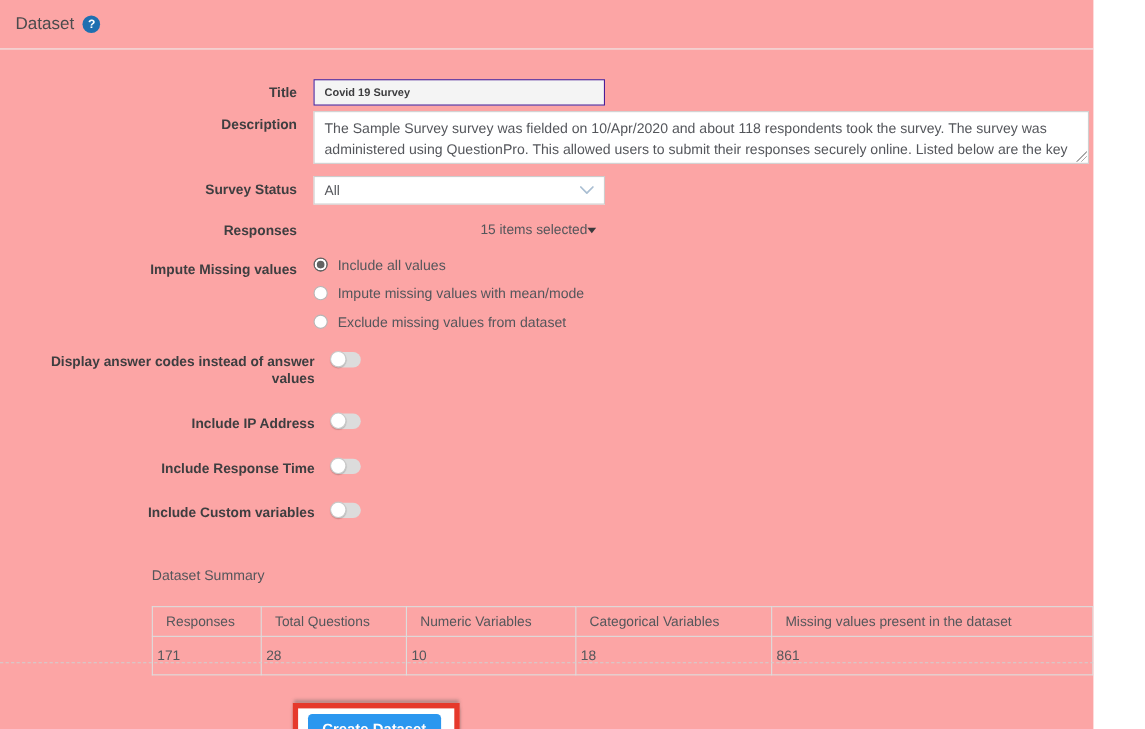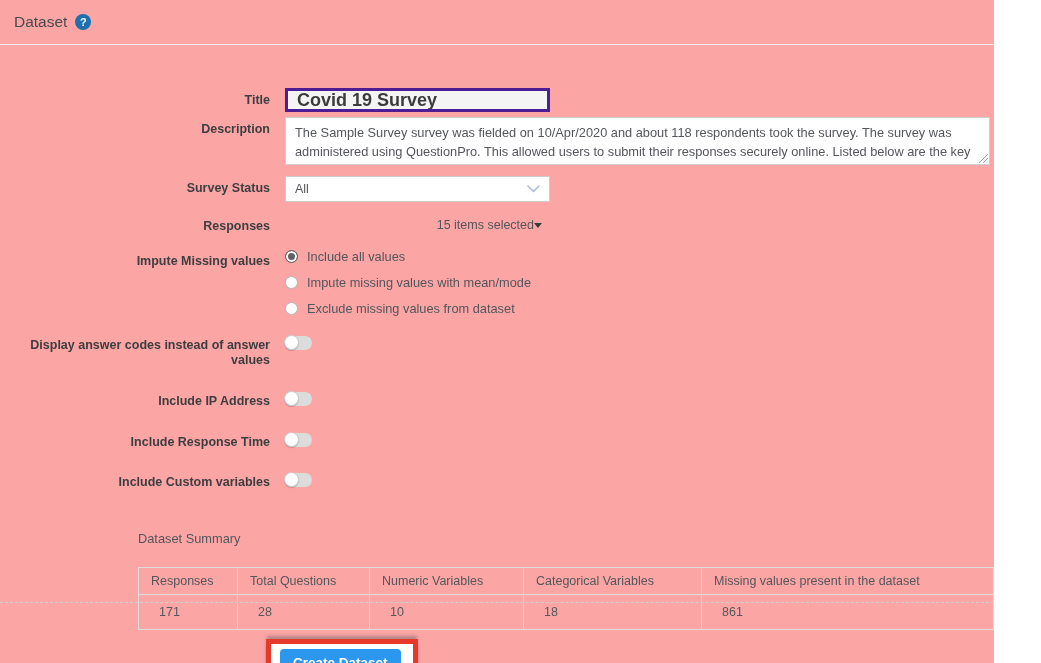--- a/index.html
+++ b/index.html
@@ -41,21 +41,21 @@
     cursor: pointer;
     line-height: 1;
   }
   .hdr-divider {
     border: none;
     border-top: 1px solid #ededed;
     margin: 13px 0 0 0;
   }
 
   
-  .form { margin-top: 43px; }
+  .form { margin-top: 27px; }
   .frow {
     display: grid;
     grid-template-columns: 270px 1fr;
     column-gap: 15px;
     align-items: start;
   }
   .flabel {
     text-align: right;
     font-weight: bold;
     font-size: 12.5px;
@@ -63,24 +63,24 @@
     padding-top: 5px;
     line-height: 1.25;
   }
   .fcontrol { margin-right: 4px; position: relative; }
 
   .row-title { margin-bottom: 5px; }
   .title-input {
     width: 265px;
     height: 24px;
     background: #f4f4f4;
-    border: 3px solid #4c1d95;
+    border: 1px solid #4c1d95;
     padding: 0 9px;
     font-family: "Liberation Sans", sans-serif;
-    font-size: 18px;
+    font-size: 10px;
     font-weight: bold;
     color: #3c3c3e;
   }
 
   .row-desc { margin-bottom: 11px; }
   .desc-wrap { position: relative; }
   .desc-textarea {
     display: block;
     width: 100%;
     height: 48px;
@@ -154,21 +154,21 @@
     border-radius: 50%;
     border: 1px solid #b6b6b6;
     background: #fff;
   }
   .radio.selected {
     border-color: #626262;
     background: #626262;
     box-shadow: inset 0 0 0 2px #fff;
   }
 
-  .row-toggle { margin-bottom: 20px; }
+  .row-toggle { margin-bottom: 20px; padding-left: 16px; }
   .toggle {
     position: relative;
     width: 27px; height: 14px;
     border-radius: 8px;
     background: #dcdcdc;
     margin-top: 3px;
     cursor: pointer;
   }
   .toggle .knob {
     position: absolute;
@@ -192,21 +192,21 @@
     border-collapse: collapse;
     font-size: 12.5px;
     color: #55575b;
   }
   .summary-table th, .summary-table td {
     border: 1px solid #ddd;
     text-align: left;
     font-weight: normal;
     padding: 6px 12px;
   }
-  .summary-table td { padding: 10px 20px; }
+  .summary-table td { padding: 10px 4px; }
   .col-0 { width: 99px; }
   .col-1 { width: 132px; }
   .col-2 { width: 154px; }
   .col-3 { width: 178px; }
 
   
   .footer-divider {
     position: absolute;
     left: 0; right: 0; top: 602px;
     border-top: 1px dashed #cfcfcf;

